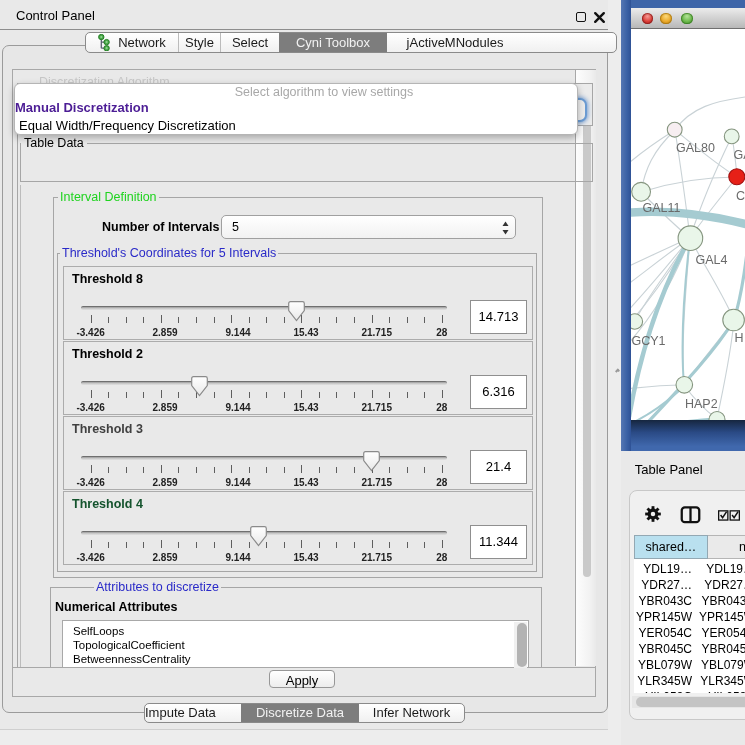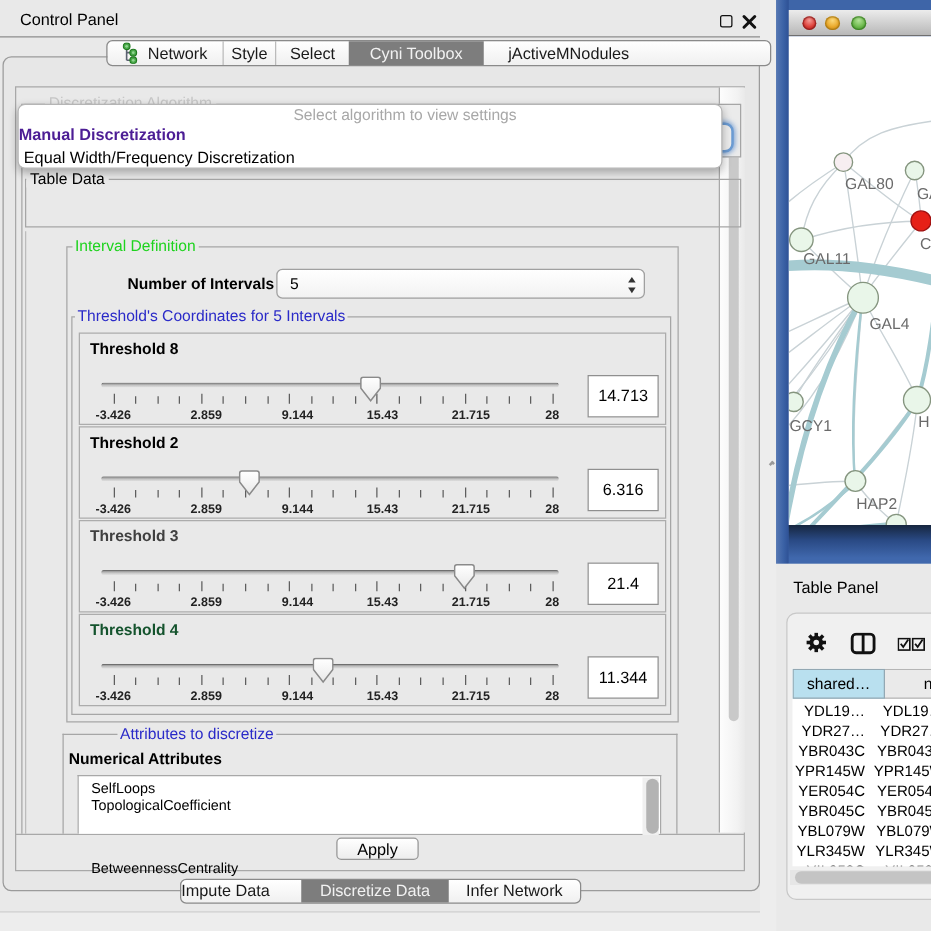--- a/index.html
+++ b/index.html
@@ -223,21 +223,21 @@
       </div>
     </div>
 
   <div class="abs" style="left:50px; top:587px; width:492px; height:80px; border:1px solid #a6a6a6; border-bottom:none;"></div>
   <div class="abs" style="left:51px; top:580px; font-size:12.5px; color:#2a2ac8; background:#e9e9e9; padding:0 2px;margin-left:43px;">Attributes to discretize</div>
   <div class="abs" style="left:55px; top:600px; font-size:12.5px; font-weight:bold; color:#000;">Numerical Attributes</div>
 
   <div class="abs" style="left:62px; top:620px; width:467px; height:47px; background:#ffffff; border:1px solid #a8a8a8; border-bottom:none;">
     <div class="abs" style="left:10px; top:4px; font-size:11.5px; color:#000;">SelfLoops</div>
     <div class="abs" style="left:10px; top:18px; font-size:11.5px; color:#000;">TopologicalCoefficient</div>
-    <div class="abs" style="left:10px; top:32px; font-size:11.5px; color:#000;margin-top:36px;">BetweennessCentrality</div>
+    <div class="abs" style="left:10px; top:32px; font-size:11.5px; color:#000;">BetweennessCentrality</div>
     <div class="abs" style="right:1px; top:1px; width:13px; height:46px; background:#f0f0f0;"></div>
     <div class="abs" style="right:1.5px; top:2px; width:9.5px; height:44px; background:#b3b3b3; border-radius:5px;"></div>
   </div>
 
   <div class="abs" style="left:575px; top:70px; width:21px; height:596px; background:linear-gradient(90deg,#fdfdfd,#f2f2f2 70%,#e9e9e9); border-left:1px solid #a8a8a8;"></div>
   <div class="abs" style="left:583px; top:110px; width:8px; height:467px; background:#c9c9c9; border-radius:4px;"></div>
 
   <div class="abs" style="left:269px; top:670px; width:66px; height:18px; background:linear-gradient(#ffffff,#ededed); border:1px solid #979797; border-radius:4px; text-align:center;">
     <span style="font-size:13px; color:#000; line-height:16px;">Apply</span>
   </div>

